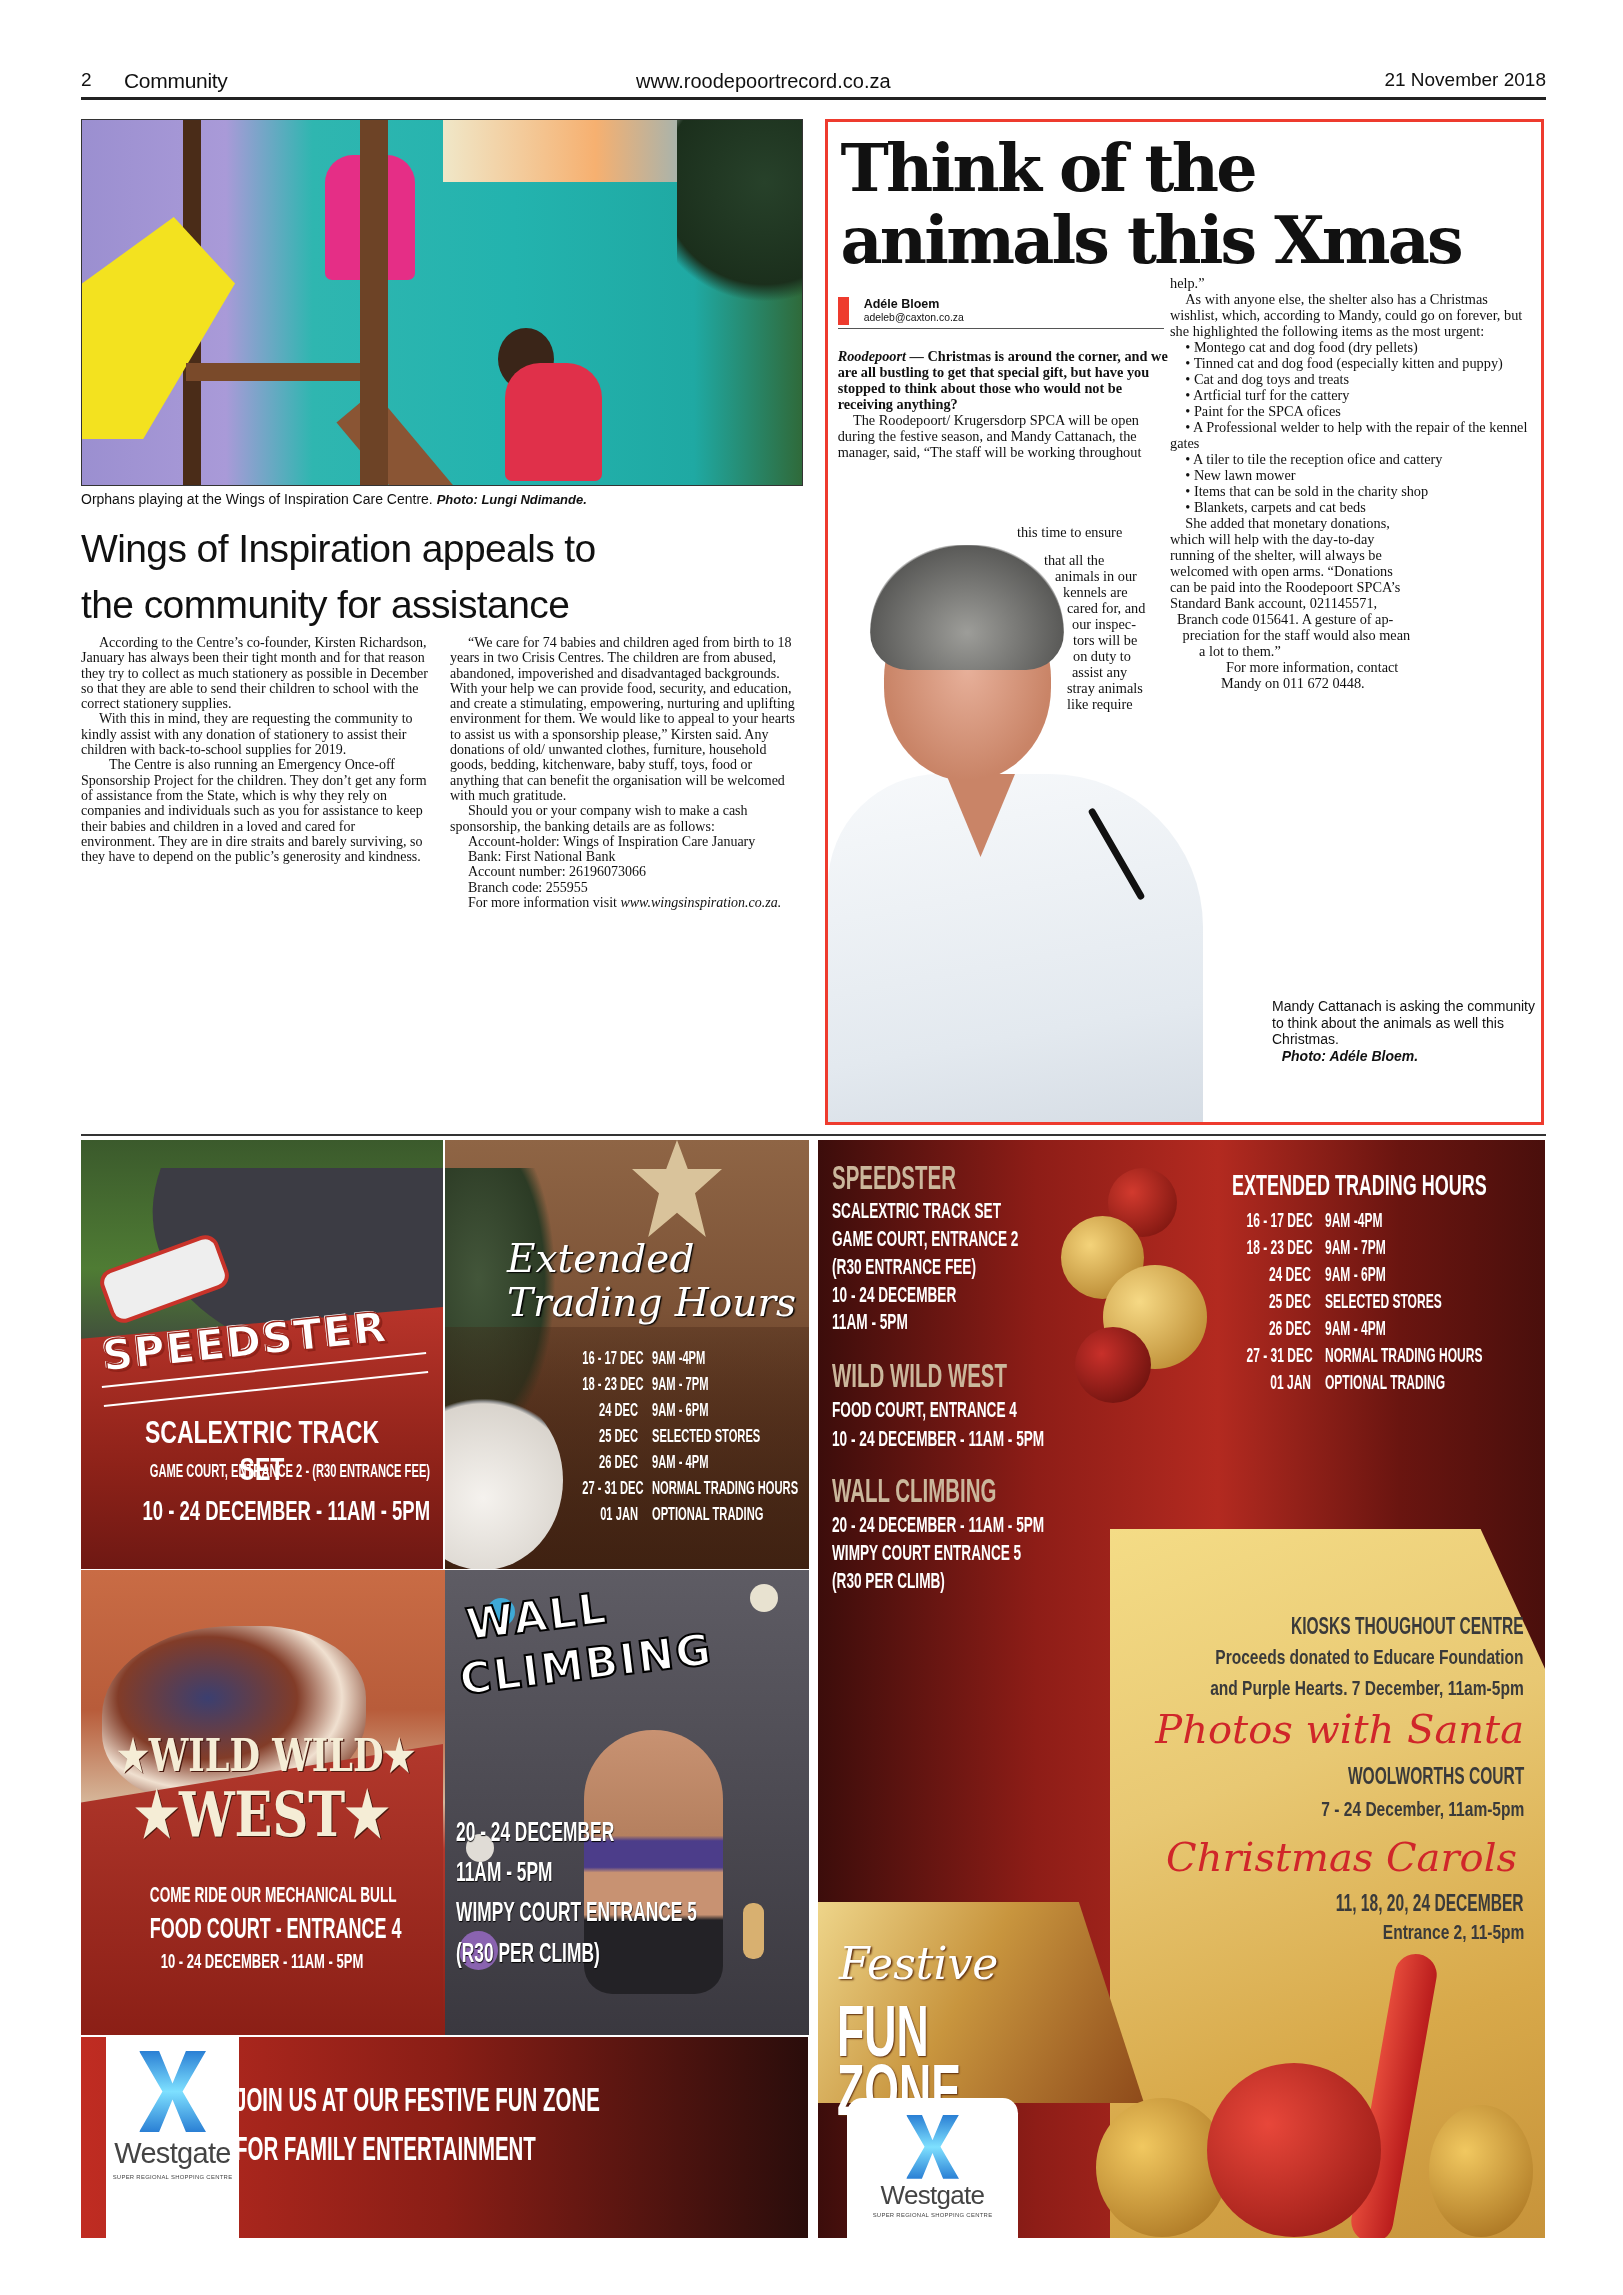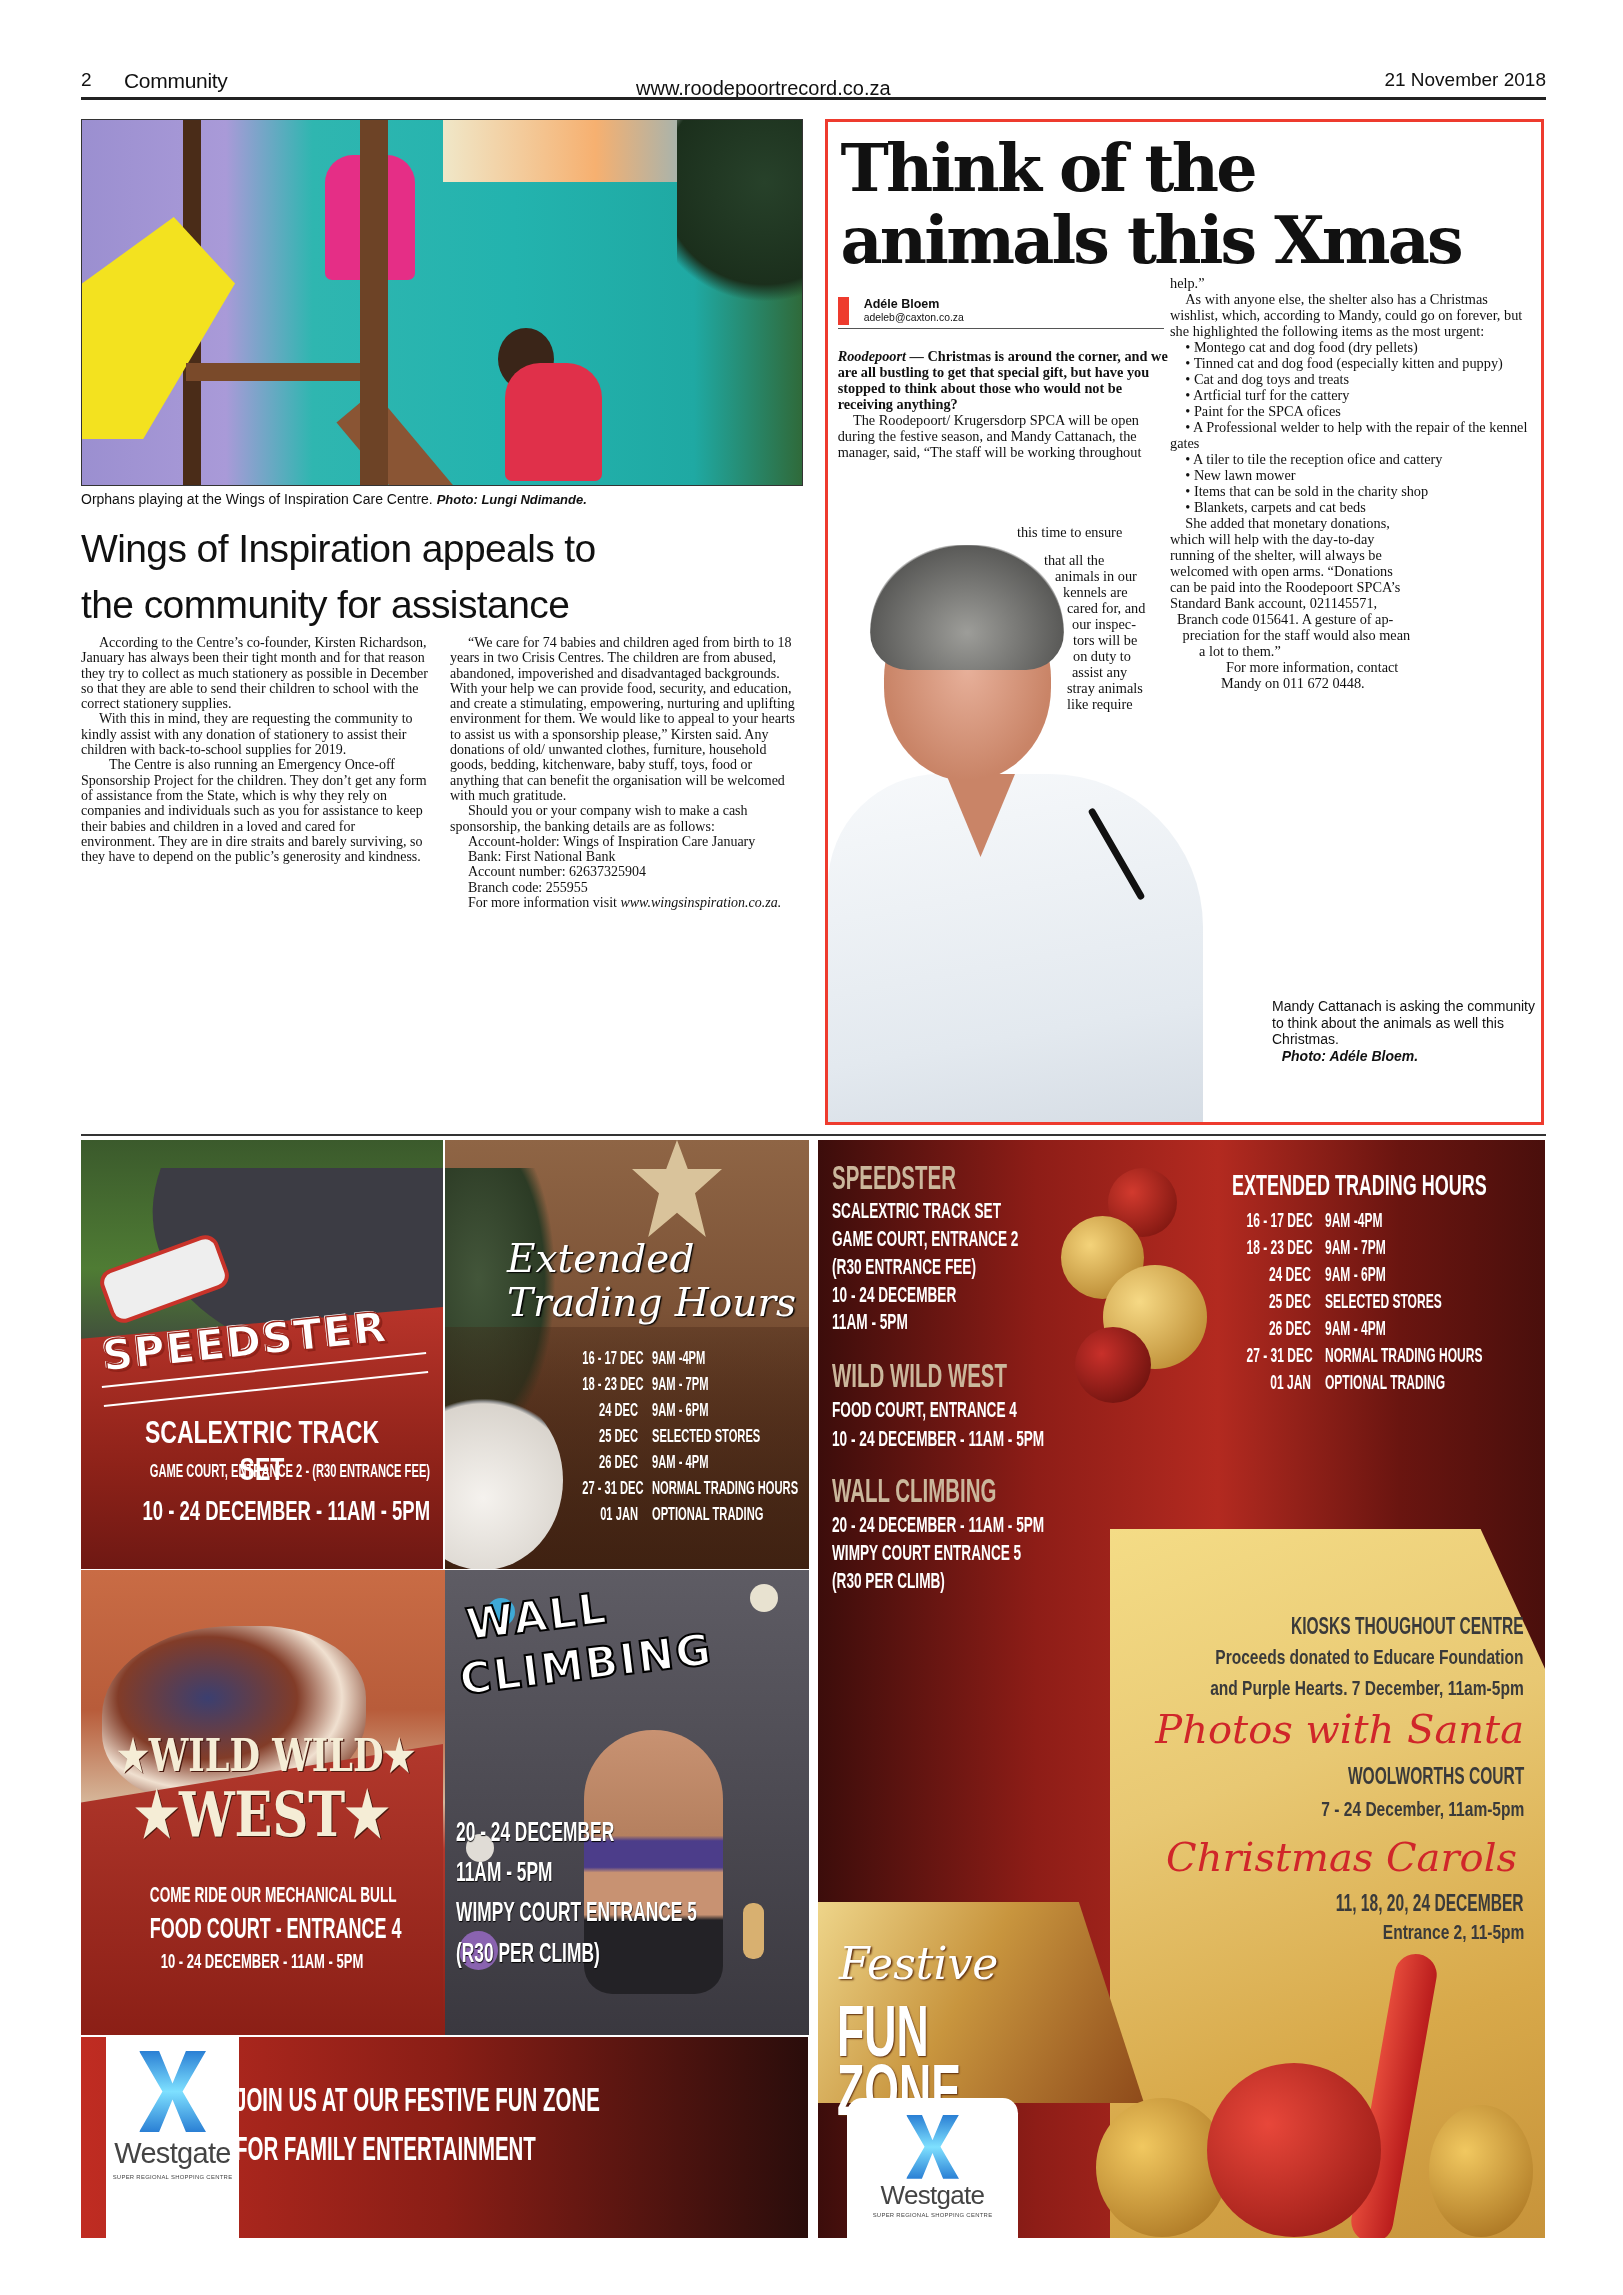--- a/index.html
+++ b/index.html
@@ -3,21 +3,21 @@
 <meta charset="utf-8">
 <style>
   * { box-sizing: border-box; margin: 0; padding: 0; }
   html, body { width: 1624px; height: 2295px; background: #ffffff; overflow: hidden; }
   body { position: relative; font-family: "Liberation Serif", serif; color: #111; }
 
   
   .masthead { position: absolute; left: 81px; top: 69px; width: 1465px; height: 28px; font-family: "Liberation Sans", sans-serif; font-size: 19px; color: #111; }
   .masthead .pg { position: absolute; left: 0; top: 0; }
   .masthead .sec { position: absolute; left: 43px; top: 0; font-size: 21px; letter-spacing: -0.3px; }
-  .masthead .url { position: absolute; left: 555px; top: 8px; font-size: 20px; }
+  .masthead .url { position: absolute; left: 555px; top: 1px; font-size: 20px; }
   .masthead .date { position: absolute; right: 0; top: 0; }
   .rule-top { position: absolute; left: 81px; top: 97px; width: 1465px; height: 2.8px; background: #222; }
 
   
   .photo-kids { position: absolute; left: 81px; top: 119px; width: 722px; height: 367px; overflow: hidden; border: 0.7px solid #333;
     background: linear-gradient(90deg, #9b8fd0 0%, #a99ad8 20%, #2fb6b0 32%, #23b3ae 60%, #1fa9a3 85%, #2f6a3a 100%); }
   .photo-kids .banner { position: absolute; left: 361px; top: 0; width: 305px; height: 62px; background: linear-gradient(90deg,#f0e7c8,#f6b070 50%,#68b6dd); }
   .photo-kids .slide { position: absolute; left: 0; top: 97px; width: 153px; height: 222px; background: #f3e21f; clip-path: polygon(0 30%, 60% 0, 100% 30%, 40% 100%, 0 100%); }
   .photo-kids .post1 { position: absolute; left: 278px; top: 0; width: 28px; height: 367px; background: #6d4326; }
   .photo-kids .post2 { position: absolute; left: 101px; top: 0; width: 18px; height: 367px; background: #4a2c18; }
@@ -176,21 +176,21 @@
   <p>According to the Centre’s co-founder, Kirsten Richardson, January has always been their tight month and for that reason they try to collect as much stationery as possible in December so that they are able to send their children to school with the correct stationery supplies.</p>
   <p>With this in mind, they are requesting the community to kindly assist with any donation of stationery to assist their children with back-to-school supplies for 2019.</p>
   <p style="text-indent:28px">The Centre is also running an Emergency Once-off Sponsorship Project for the children. They don’t get any form of assistance from the State, which is why they rely on companies and individuals such as you for assistance to keep their babies and children in a loved and cared for environment. They are in dire straits and barely surviving, so they have to depend on the public’s generosity and kindness.</p>
 </div>
 
 <div class="body-col col-b">
   <p>“We care for 74 babies and children aged from birth to 18 years in two Crisis Centres. The children are from abused, abandoned, impoverished and disadvantaged backgrounds. With your help we can provide food, security, and education,  and create a stimulating, empowering, nurturing and uplifting environment for them. We would like to appeal to your hearts to assist us with a sponsorship please,” Kirsten said. Any donations of old/ unwanted clothes, furniture, household goods, bedding, kitchenware, baby stuff, toys, food or anything that can benefit the organisation will be welcomed with much gratitude.</p>
   <p>Should you or your company wish to make a cash sponsorship, the banking details are as follows:</p>
   <p>Account-holder: Wings of Inspiration Care January</p>
   <p>Bank: First National Bank</p>
-  <p>Account number: 62637325904</p>
+  <p>Account number: 26196073066</p>
   <p>Branch code: 255955</p>
   <p><span>For more information visit </span><i>www.wingsinspiration.co.za.</i></p>
 </div>
 
 <div class="red-box">
   <h1 class="headline-right">
     <span>Think of the</span><br>
     <span>animals this Xmas</span>
   </h1>
   <div class="byline">

